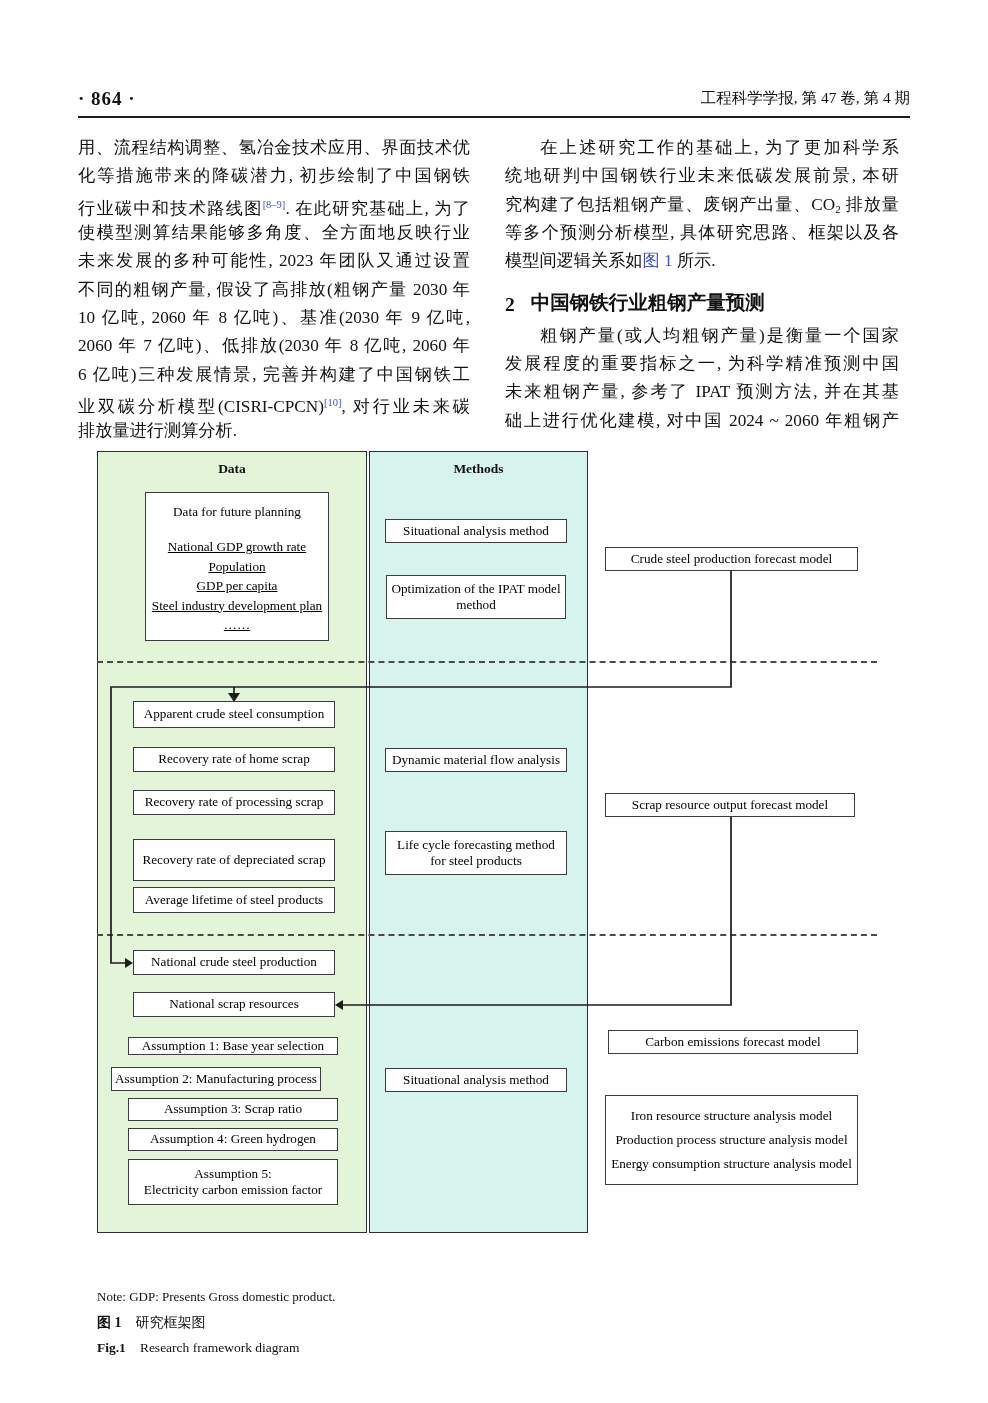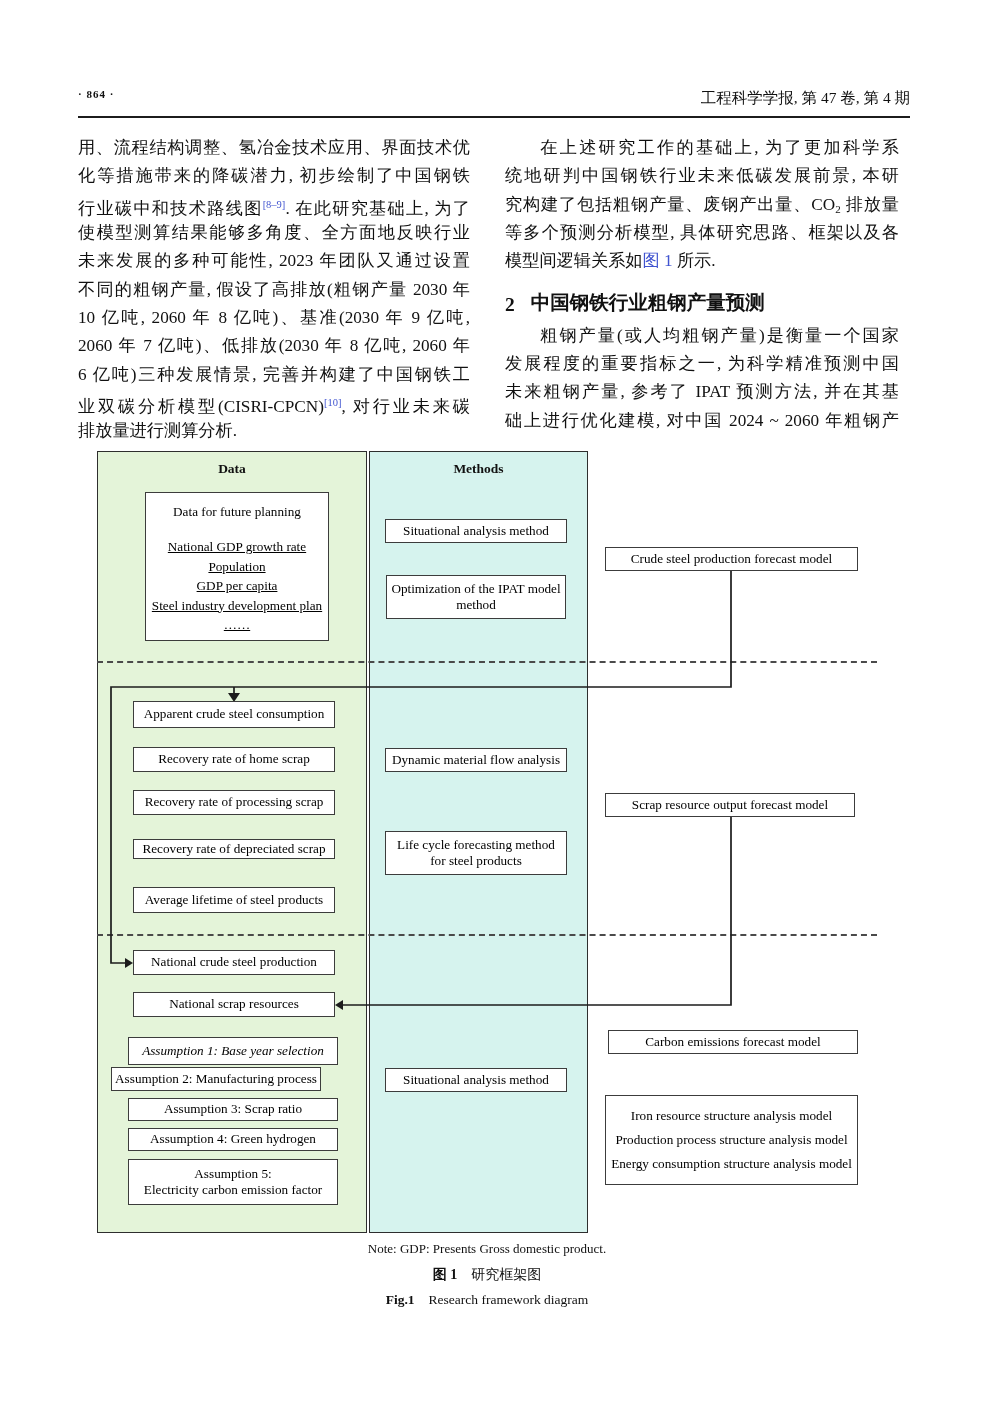--- a/index.html
+++ b/index.html
@@ -1,19 +1,19 @@
 <!DOCTYPE html>
 <html style="--link-color: #4054d0;"><head>
 <meta charset="utf-8">
 <style>
   html,body{margin:0;padding:0;background:#888;}
   .page{position:relative;width:988px;height:1403px;background:#ffffff;margin:0 auto;
         font-family:"Liberation Serif","DejaVu Serif",serif;color:#111;overflow:hidden;}
   
-  .hdr-left{position:absolute;left:78px;top:88px;font-size:11px;font-weight:bold;letter-spacing:1px;}
+  .hdr-left{position:absolute;left:78px;top:88px;font-size:19px;font-weight:bold;letter-spacing:1px;}
   .hdr-right{position:absolute;right:78px;top:88px;font-size:15.5px;}
   .hdr-rule{position:absolute;left:78px;top:116px;width:832px;border-top:2px solid #1c1c1c;}
   
   .col{position:absolute;top:134px;width:392px;}
   .col-left{left:78px;}
   .col-right{left:505px;width:394px;}
   .line{font-size:17.2px;line-height:28.35px;height:28.35px;text-align:justify;text-align-last:justify;
         white-space:normal;}
   .line.para-end{text-align-last:left;}
   .line.indent{text-indent:2.05em;}
@@ -36,41 +36,41 @@
   .fbox{position:absolute;background:#fff;border:1.4px solid #3c3c3c;box-sizing:border-box;
         display:flex;align-items:center;justify-content:center;flex-direction:column;
         text-align:right;font-size:13.2px;line-height:1.22;z-index:6;color:#000;padding:1px 3px;}
   .fbox span{display:block;}
   .future{left:48px;top:41px;width:184px;height:149px;justify-content:flex-start;padding-top:11px;}
   .future .ft{margin-bottom:17px;}
   .future .fi{line-height:19.5px;text-decoration:underline;}
   .bx-apparent{left:36px;top:250px;width:202px;height:27px;}
   .bx-home{left:36px;top:296px;width:202px;height:25px;}
   .bx-processing{left:36px;top:339px;width:202px;height:25px;}
-  .bx-depreciated{left:36px;top:388px;width:202px;height:20px;}
+  .bx-depreciated{left:36px;top:388px;width:202px;height:42px;}
   .bx-lifetime{left:36px;top:436px;width:202px;height:26px;}
   .bx-production{left:36px;top:499px;width:202px;height:25px;}
   .bx-scrapres{left:36px;top:541px;width:202px;height:25px;}
-  .bx-a1{left:31px;top:586px;width:210px;height:28px;font-style:italic;}
+  .bx-a1{left:31px;top:586px;width:210px;height:18px;}
   .bx-a2{left:14px;top:616px;width:210px;height:24px;}
   .bx-a3{left:31px;top:647px;width:210px;height:23px;}
   .bx-a4{left:31px;top:677px;width:210px;height:23px;}
   .bx-a5{left:31px;top:708px;width:210px;height:46px;}
   .bx-sit1{left:288px;top:68px;width:182px;height:24px;}
   .bx-ipat{left:289px;top:124px;width:180px;height:44px;}
   .bx-dyn{left:288px;top:297px;width:182px;height:24px;}
   .bx-life{left:288px;top:380px;width:182px;height:44px;}
   .bx-sit2{left:288px;top:617px;width:182px;height:24px;}
   .bx-crude{left:508px;top:96px;width:253px;height:24px;}
   .bx-scrapm{left:508px;top:342px;width:250px;height:24px;}
   .bx-carbon{left:511px;top:579px;width:250px;height:24px;}
   .bx-struct{left:508px;top:644px;width:253px;height:90px;}
   .bx-struct span{line-height:24px;}
   
-  .cap{position:absolute;left:97px;width:780px;text-align:center;}
+  .cap{position:absolute;left:97px;width:780px;text-align:left;margin-top:48px;}
   .cap-note{top:1241px;font-size:13px;}
   .cap-zh{top:1266px;font-size:14px;}
   .cap-en{top:1292px;font-size:13.5px;}
   .cap b{font-weight:bold;}
   .gap{display:inline-block;width:14px;}
 </style>
 </head>
 <body>
 
 <div class="page">

